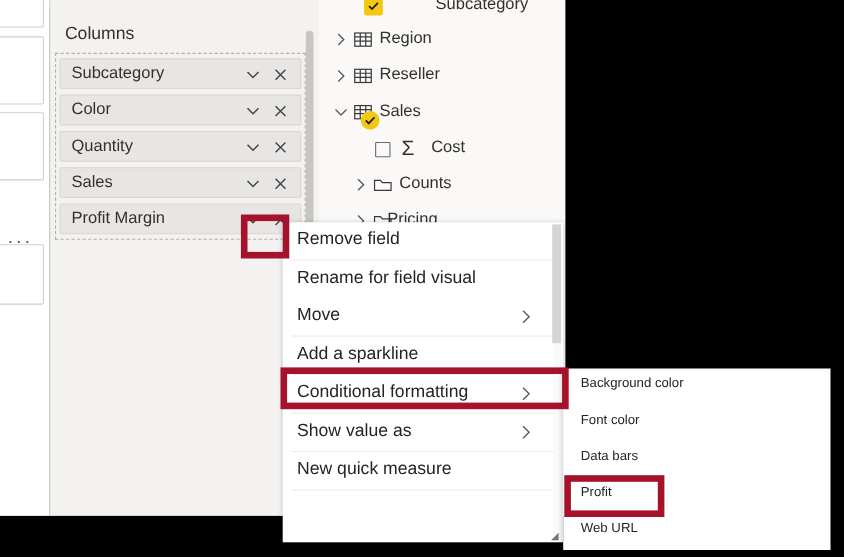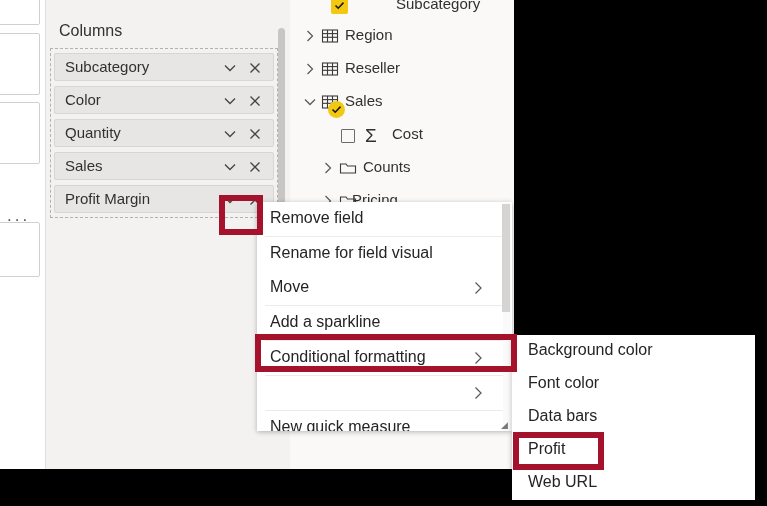--- a/index.html
+++ b/index.html
@@ -106,21 +106,21 @@
   .field-checkbox{
     position:absolute;width:14px;height:14px;border:1.5px solid #6b6b6b;
     border-radius:1px;background:#faf9f8;box-sizing:border-box;cursor:pointer;
   }
   .sigma{
     position:absolute;font-size:19px;color:#323130;line-height:1;
   }
 
   
   #context-menu{
-    position:absolute;left:257px;top:202px;width:255px;height:229px;
+    position:absolute;left:257px;top:202px;width:255px;height:291px;
     background:#ffffff;
     box-shadow:0 1px 5px rgba(0,0,0,.28);
     box-sizing:border-box;overflow:hidden;
   }
   .menu-item{
     position:relative;height:34px;width:255px;
     box-sizing:border-box;cursor:pointer;
   }
   .menu-item .mi-label{
     position:absolute;left:13px;top:7px;
@@ -152,21 +152,21 @@
     position:absolute;left:512px;top:335px;width:243px;height:165px;
     background:#ffffff;
     box-shadow:0 1px 5px rgba(0,0,0,.28);
     box-sizing:border-box;overflow:hidden;
   }
   .sub-item{
     position:relative;height:33px;width:243px;box-sizing:border-box;cursor:pointer;
   }
   .sub-item .si-label{
     position:absolute;left:16px;top:6px;
-    font-size:16px;color:#252423;white-space:nowrap;
+    font-size:12px;color:#252423;white-space:nowrap;
   }
 
   
   .redbox{
     position:absolute;border:6px solid #a4122c;box-sizing:border-box;
     pointer-events:none;
   }
   #redbox-caret{left:219px;top:195px;width:44px;height:40px;}
   #redbox-cond{left:255px;top:334px;width:262px;height:38px;}
   #redbox-icons{left:513px;top:432px;width:91px;height:38px;}
@@ -403,20 +403,21 @@
     <span class="submenu-arrow">
       <svg width="16" height="16" viewBox="0 0 16 16">
           <path d="M5.5 2.5 L11 8 L5.5 13.5" fill="none" stroke="#5a5a5a" stroke-width="1.25"></path>
         </svg>
     </span>
   </div>
 
   <div class="menu-sep"></div>
 
   <div class="menu-item">
+    <span class="mi-label">Show value as</span>
     <span class="submenu-arrow">
       <svg width="16" height="16" viewBox="0 0 16 16">
           <path d="M5.5 2.5 L11 8 L5.5 13.5" fill="none" stroke="#5a5a5a" stroke-width="1.25"></path>
         </svg>
     </span>
   </div>
   <div class="menu-sep"></div>
 
   <div class="menu-item">
     <span class="mi-label">New quick measure</span>

